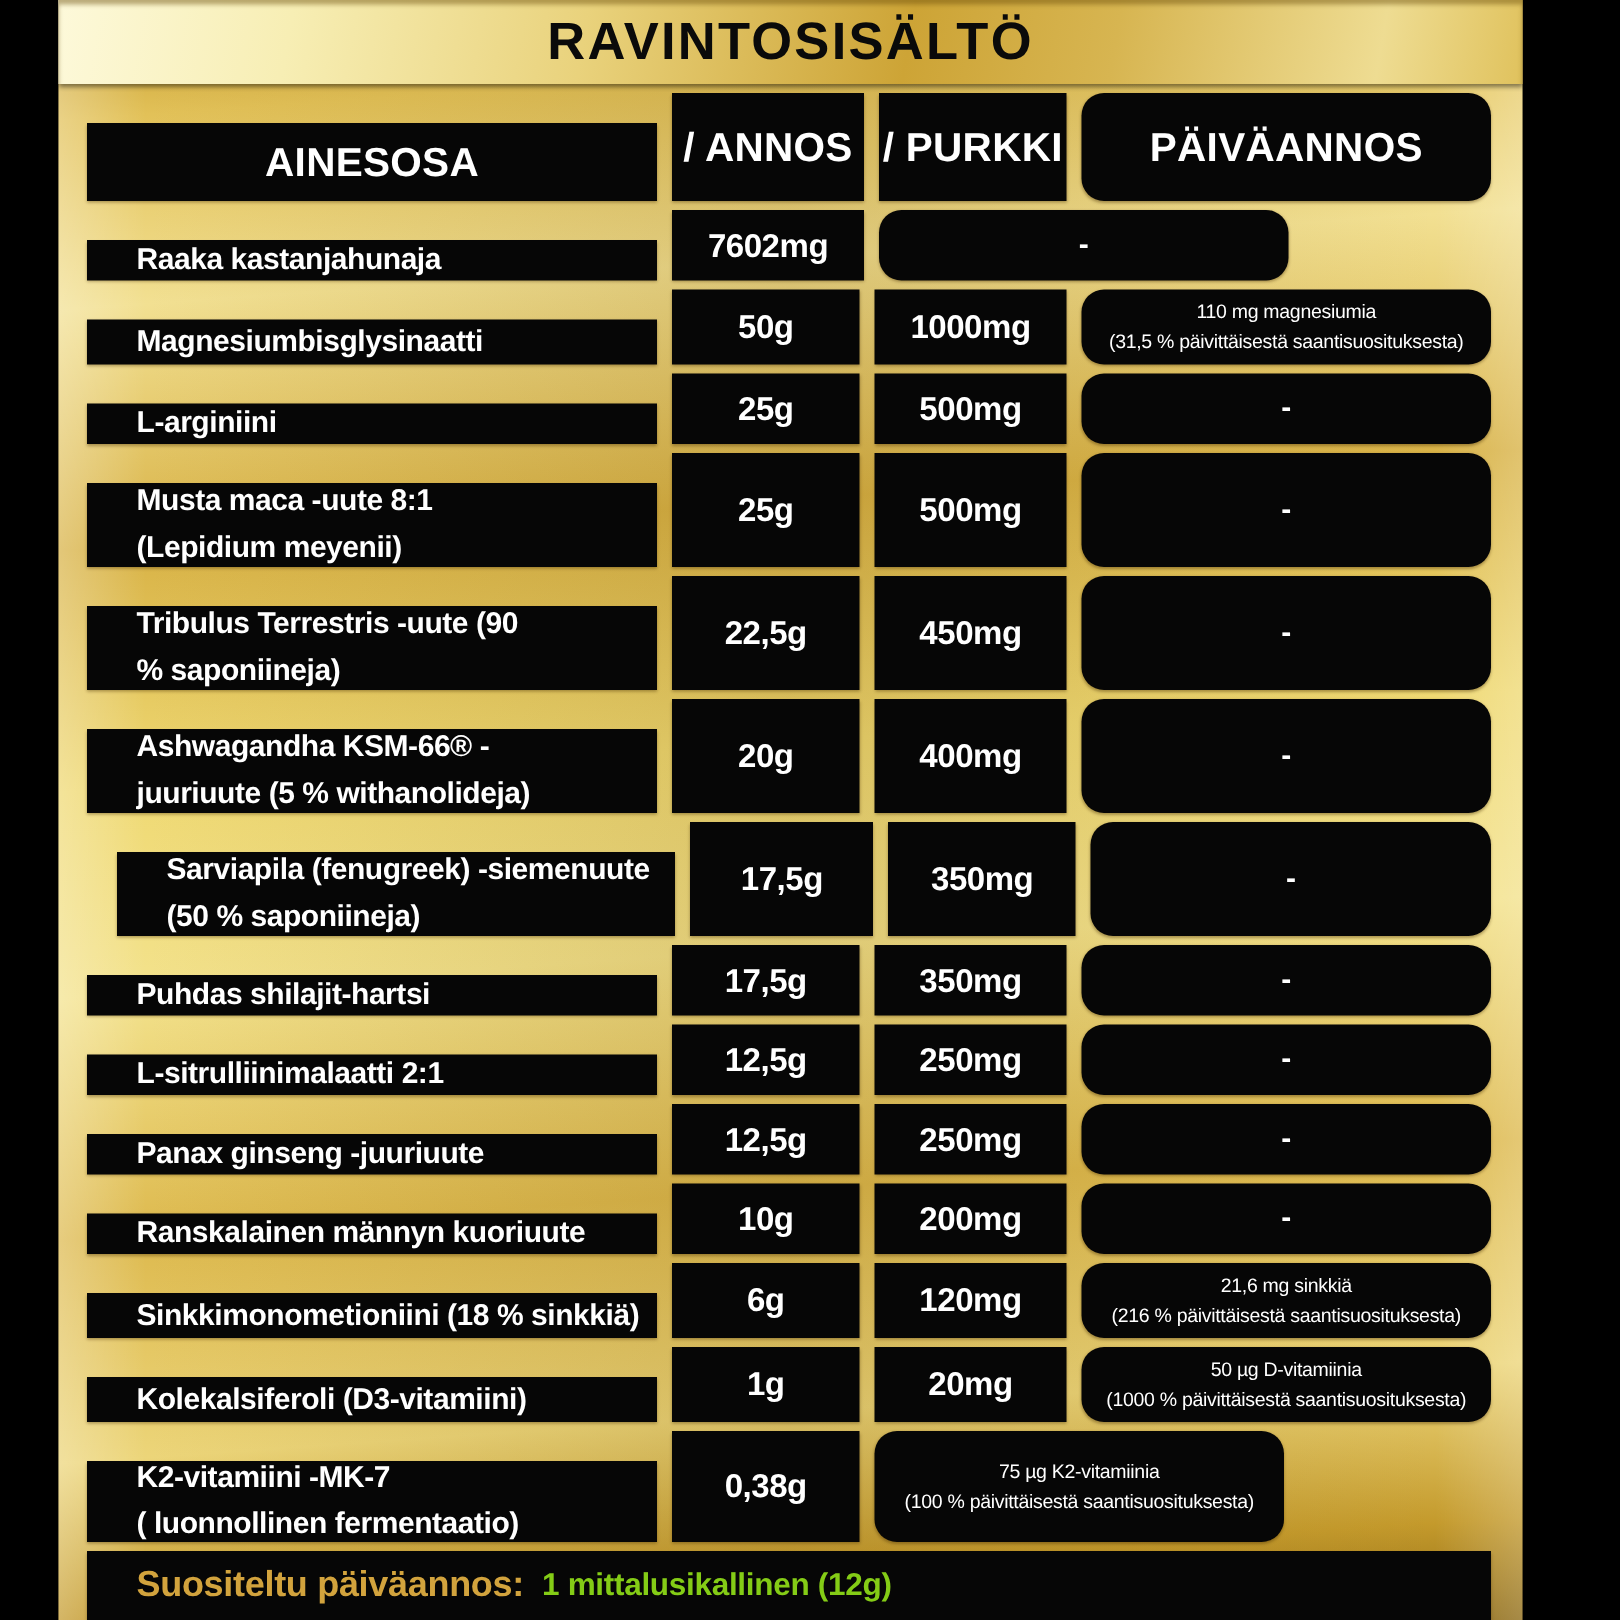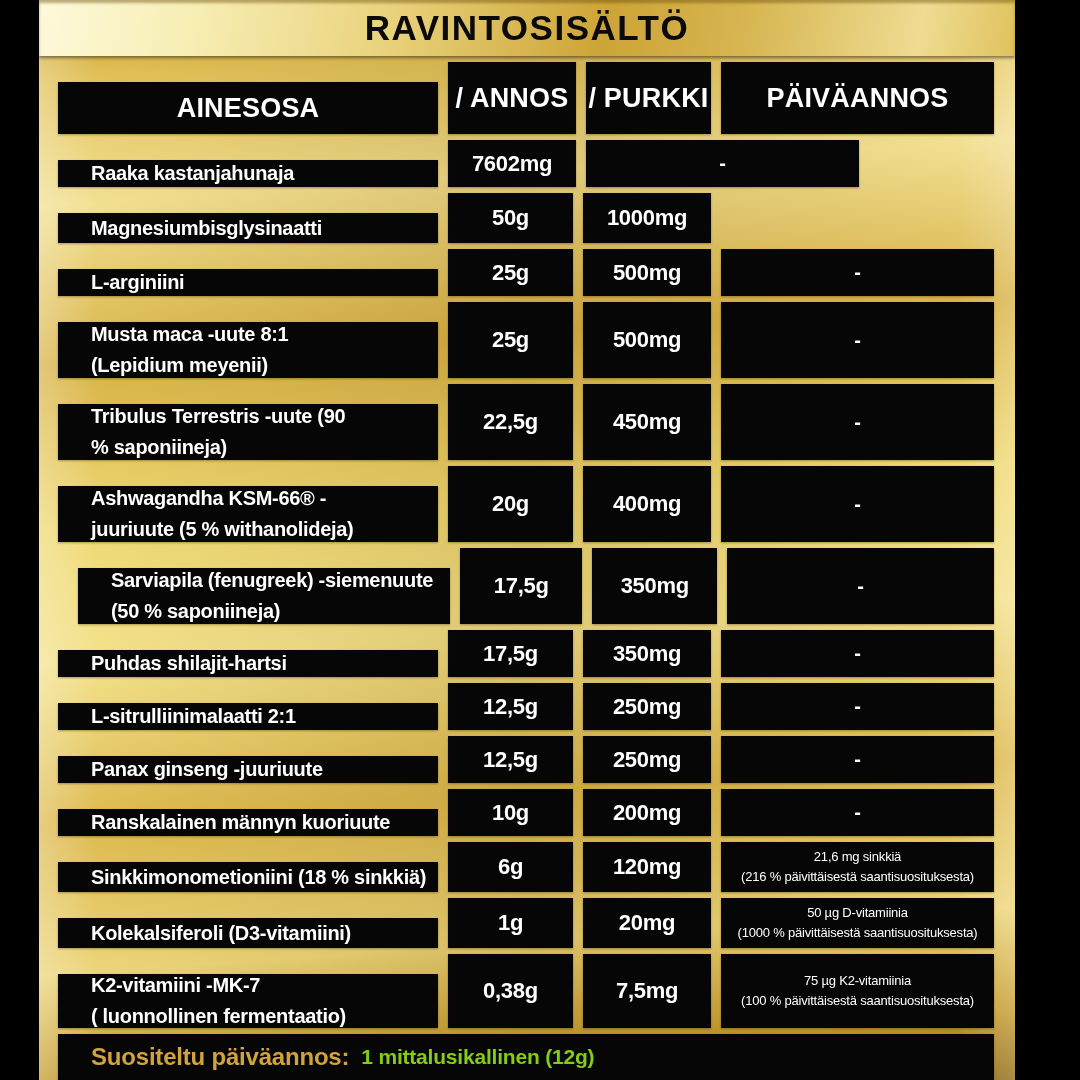--- a/index.html
+++ b/index.html
@@ -33,21 +33,21 @@
     padding:6px 21px 0 19px;display:flex;flex-direction:column;gap:6px;
   }
   .row{display:flex;gap:10px;flex:0 0 auto;}
   .cell{
     background:#060606;color:#fff;display:flex;align-items:center;justify-content:center;
     box-sizing:border-box;box-shadow:0 1px 2px rgba(70,45,0,.4);
   }
   .c1{width:380px;margin-top:20px;}
   .c2{width:125px;}
   .c3{width:128px;}
-  .c4{width:273px;}
+  .c4{width:273px;border-radius:15px;}
   .name-cell{justify-content:flex-start;padding-left:33px;padding-right:8px;text-align:left;}
   .header-row .cell{font-size:27px;font-weight:700;letter-spacing:0.2px;}
   .header-row .c1{justify-content:center;padding:0;}
   .name{font-size:20px;font-weight:700;white-space:pre-line;line-height:1.55;letter-spacing:-0.3px;}
   .val{font-size:22px;font-weight:700;letter-spacing:-0.3px;}
   .dash{font-size:20px;font-weight:700;}
   .daily-wrap{display:flex;flex-direction:column;align-items:center;gap:2px;padding:0 4px;}
   .daily-line{font-size:13px;font-weight:400;line-height:1.35;letter-spacing:-0.2px;text-align:center;}
   .footer-row{
     height:46px;flex:0 0 46px;background:#060606;display:flex;align-items:center;
@@ -86,20 +86,26 @@
         <div class="row" style="height: 50px;">
           <div class="cell c1 name-cell">
             <span class="name">Magnesiumbisglysinaatti</span>
           </div>
           <div class="cell c2">
             <span class="val">50g</span>
           </div>
           <div class="cell c3">
             <span class="val">1000mg</span>
           </div>
+          <div class="cell c4">
+            <div class="daily-wrap">
+              <span class="daily-line">110 mg magnesiumia</span>
+              <span class="daily-line">(31,5 % päivittäisestä saantisuosituksesta)</span>
+            </div>
+          </div>
         </div>
         <div class="row" style="height: 47px;">
           <div class="cell c1 name-cell">
             <span class="name">L-arginiini</span>
           </div>
           <div class="cell c2">
             <span class="val">25g</span>
           </div>
           <div class="cell c3">
             <span class="val">500mg</span>
@@ -258,23 +264,20 @@
             </div>
           </div>
         </div>
         <div class="row" style="height: 74px;">
           <div class="cell c1 name-cell">
             <span class="name">K2-vitamiini -MK-7
 ( luonnollinen fermentaatio)</span>
           </div>
           <div class="cell c2">
             <span class="val">0,38g</span>
-          </div>
-          <div class="cell c3">
-            <span class="val">7,5mg</span>
           </div>
           <div class="cell c4">
             <div class="daily-wrap">
               <span class="daily-line">75 µg K2-vitamiinia</span>
               <span class="daily-line">(100 % päivittäisestä saantisuosituksesta)</span>
             </div>
           </div>
         </div>
         <div class="footer-row">
         <span class="footer-label">Suositeltu päiväannos:</span>

